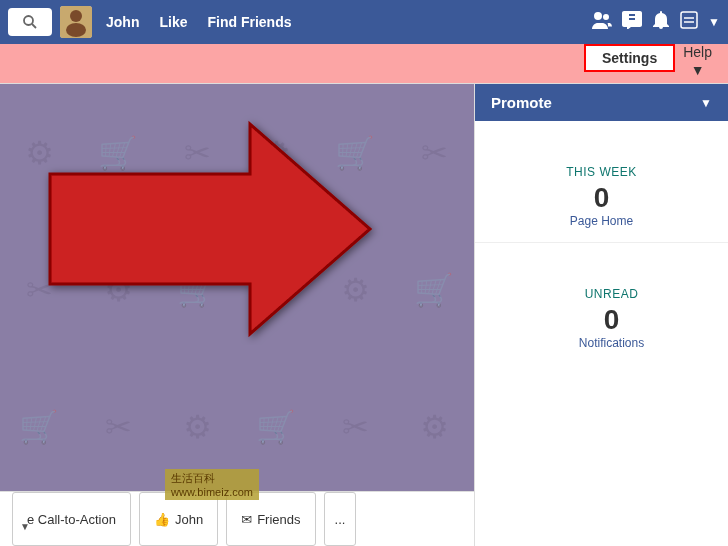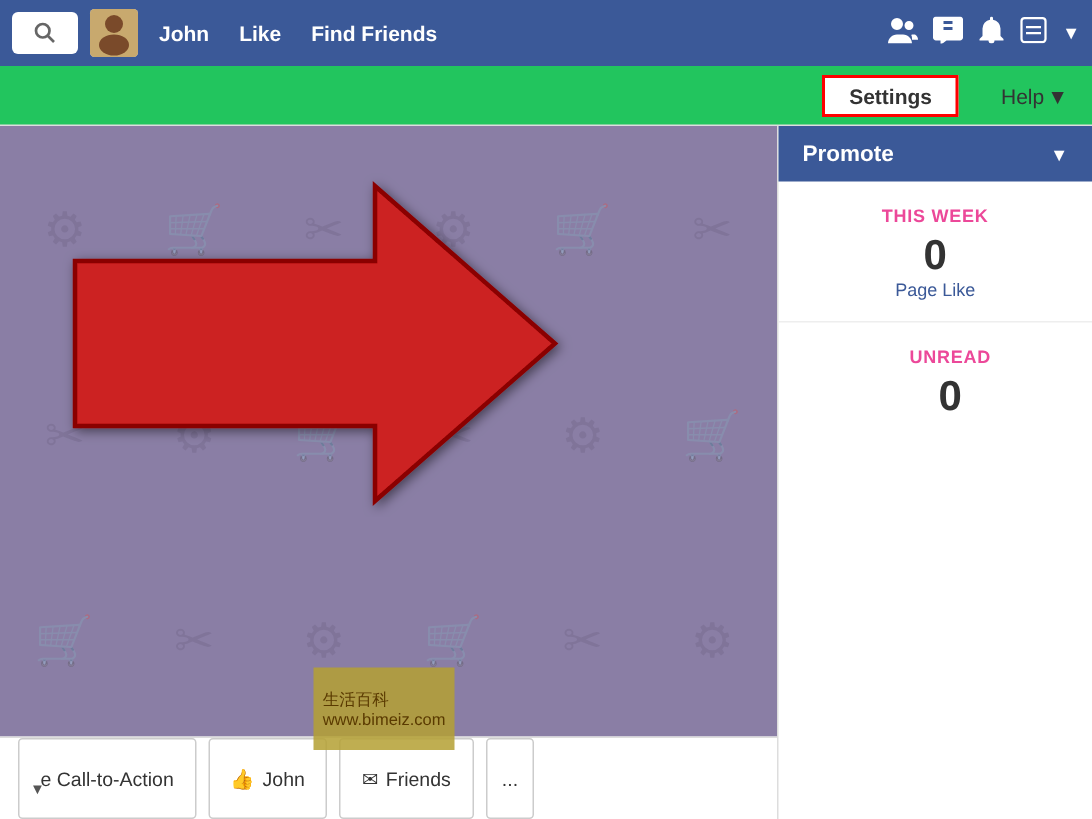--- a/index.html
+++ b/index.html
@@ -55,46 +55,47 @@
     }
     .nav-icon-item {
       color: white;
       font-size: 18px;
       cursor: pointer;
     }
 
     
     .second-nav {
       height: 40px;
-      background: #22c55e;
+      background: #fca5a5;
       border-bottom: 1px solid #ddd;
       display: flex;
-      align-items: center;
+      align-items: flex-start;
       justify-content: flex-end;
       padding: 0 16px;
-      gap: 28px;
+      gap: 8px;
     }
     .settings-btn {
       border: 2px solid red;
       padding: 4px 16px;
       font-size: 14px;
       color: #333;
       background: white;
       cursor: pointer;
       font-weight: bold;
     }
     .help-btn {
       font-size: 14px;
       color: #333;
       background: none;
       border: none;
       cursor: pointer;
       display: flex;
       align-items: center;
       gap: 2px;
+      flex-direction: column;
     }
 
     
     .main-content {
       display: flex;
       height: calc(546px - 44px - 40px);
     }
 
     
     .left-panel {
@@ -182,25 +183,26 @@
     .dropdown-arrow {
       font-size: 10px;
       color: #555;
       position: absolute;
       bottom: 14px;
       left: 20px;
     }
 
     
     .right-panel {
-      width: 210px;
+      width: 254px;
       background: white;
       border-left: 1px solid #ddd;
       display: flex;
       flex-direction: column;
+      gap: 28px;
     }
     .promote-btn {
       background: #3b5998;
       color: white;
       font-size: 15px;
       font-weight: bold;
       padding: 10px 16px;
       display: flex;
       align-items: center;
       justify-content: space-between;
@@ -211,22 +213,22 @@
     .promote-btn .chevron {
       font-size: 12px;
     }
     .stats-section {
       padding: 10px 0;
       border-bottom: 1px solid #eee;
     }
     .stats-label {
       text-align: center;
       font-size: 12px;
-      font-weight: bold;
-      color: #ec4899;
+      font-weight: normal;
+      color: #0f766e;
       padding: 6px 0 4px;
       letter-spacing: 0.5px;
     }
     .stats-number {
       text-align: center;
       font-size: 28px;
       font-weight: bold;
       color: #333;
       line-height: 1.1;
     }
@@ -242,21 +244,21 @@
     }
 
     
     .bimeiz-watermark {
       position: absolute;
       bottom: 46px;
       right: 215px;
       background: rgba(180,160,50,0.85);
       color: #5a3a00;
       font-size: 11px;
-      padding: 14px 6px;
+      padding: 2px 6px;
       z-index: 5;
     }
   </style>
 </head>
 <body>
 
 <div class="top-nav">
   <div class="search-box">
     <svg width="16" height="16" viewBox="0 0 16 16">
       <circle cx="6.5" cy="6.5" r="4.5" fill="none" stroke="#666" stroke-width="1.8"></circle>
@@ -387,21 +389,22 @@
 
   <div class="right-panel">
     <button class="promote-btn">
       <span>Promote</span>
       <span class="chevron">▼</span>
     </button>
 
     <div class="stats-section">
       <div class="stats-label">THIS WEEK</div>
       <div class="stats-number">0</div>
-      <div class="stats-sublabel">Page Like</div>
+      <div class="stats-sublabel">Page Home</div>
     </div>
 
     <div class="stats-section2">
       <div class="stats-label">UNREAD</div>
       <div class="stats-number">0</div>
+      <div class="stats-sublabel">Notifications</div>
     </div>
   </div>
 </div>
 
 </body></html>

